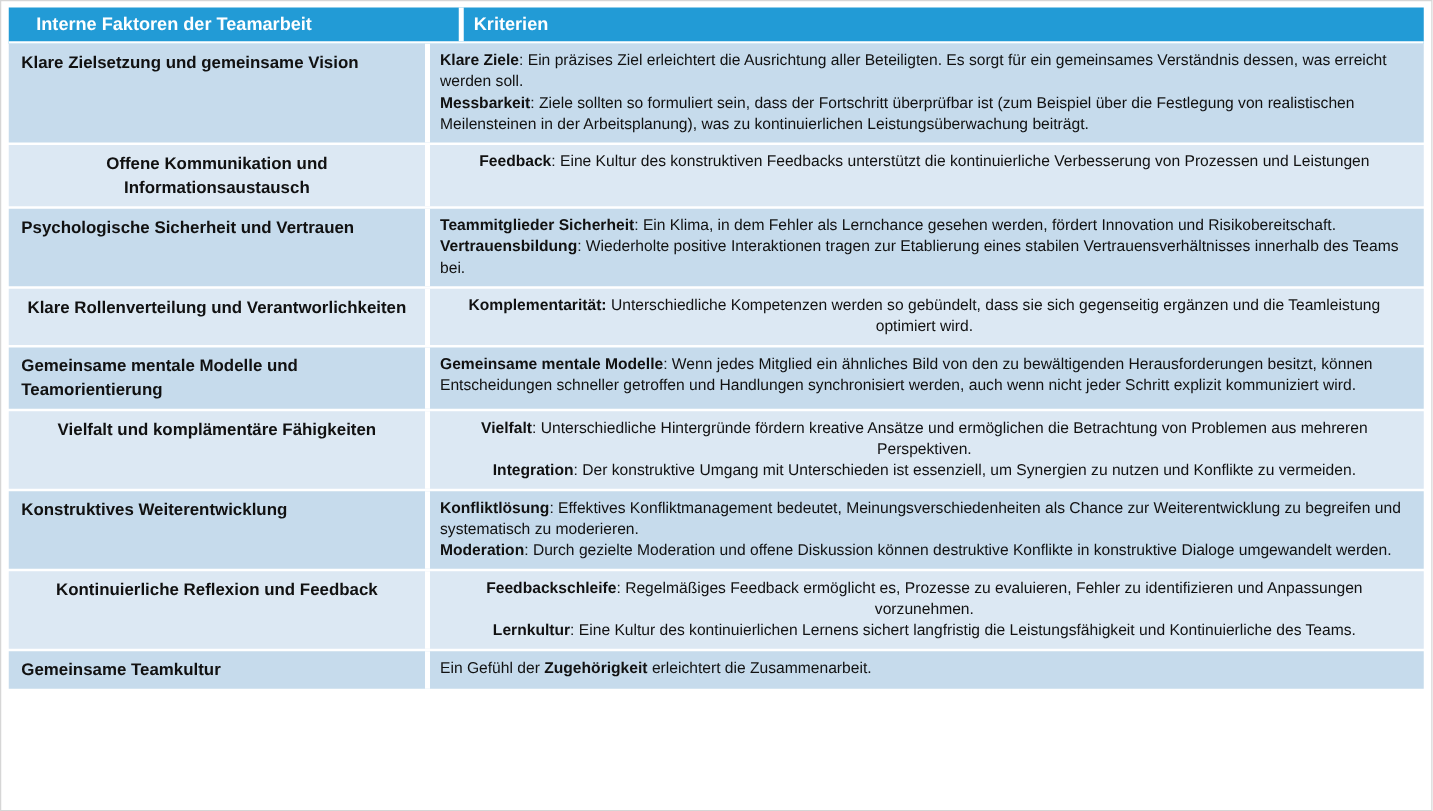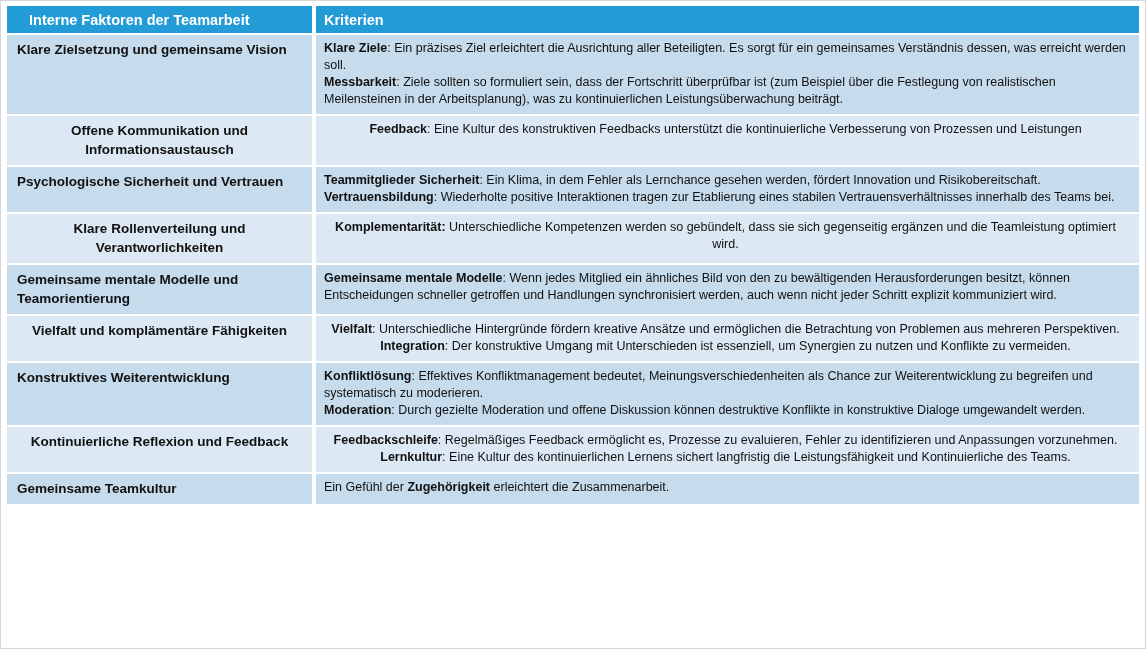--- a/index.html
+++ b/index.html
@@ -10,32 +10,32 @@
   }
   .table-wrap { margin: 5px 6px; }
 
   .thead { display: flex; background: var(--header-bg, #229BD6); }
   .th {
     color: var(--header-text, #ffffff);
     font-weight: bold; font-size: 14.5px;
     height: 27px; display: flex; align-items: center;
     box-sizing: border-box;
   }
-  .th.left  { width: 305px; padding-left: 22px; flex: none; }
+  .th.left  { width: 360px; padding-left: 22px; flex: none; }
   .th.right { flex: 1; padding-left: 8px; border-left: 4px solid #ffffff; }
   .thead { border-bottom: 2px solid #ffffff; }
 
   .trow { display: flex; border-bottom: 2px solid #ffffff; }
   .trow:last-child { border-bottom: none; }
   .trow.odd  .cell { background: var(--row-odd-bg, #C6DBEC); }
   .trow.even .cell { background: var(--row-even-bg, #DCE8F3); text-align: center; }
 
   .cell { box-sizing: border-box; }
   .cell.left {
-    width: 305px; flex: none;
+    width: 333px; flex: none;
     padding: 5px 10px 6px 10px;
     font-weight: bold; font-size: 13.5px; line-height: 19px;
     color: var(--text-color, #111111);
   }
   .cell.right {
     flex: 1;
     border-left: 4px solid #ffffff;
     padding: 5px 12px 6px 8px;
     font-size: 12.5px; line-height: 17px;
     color: var(--text-color, #111111);

